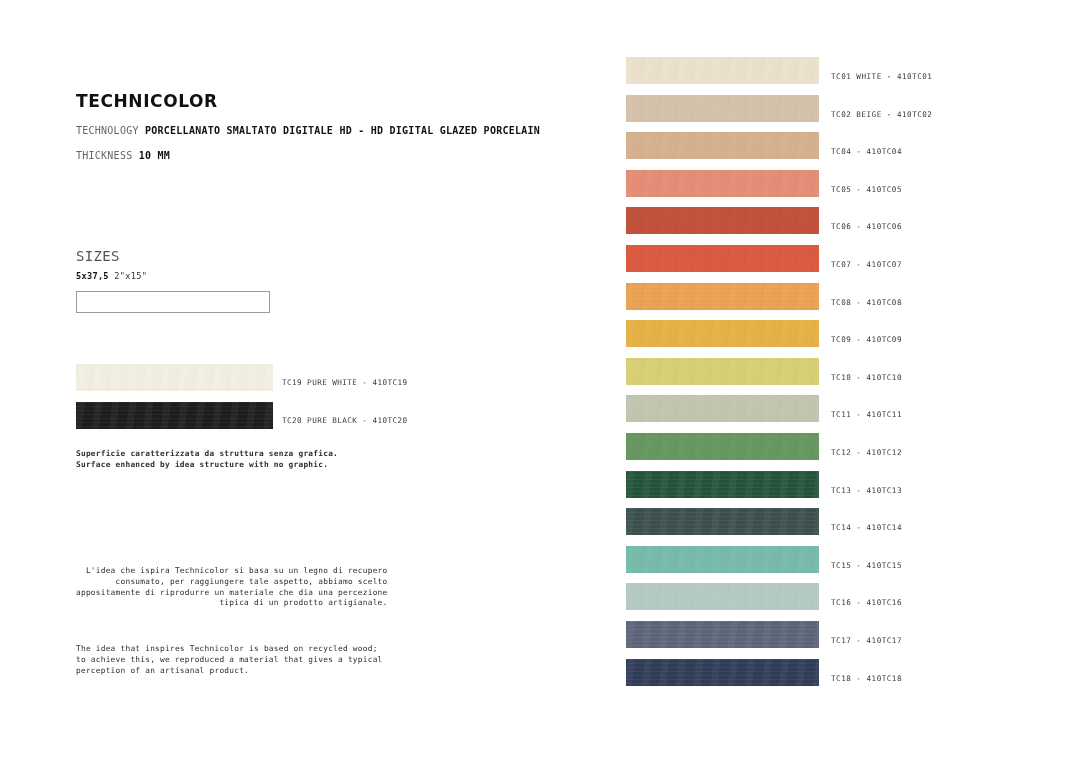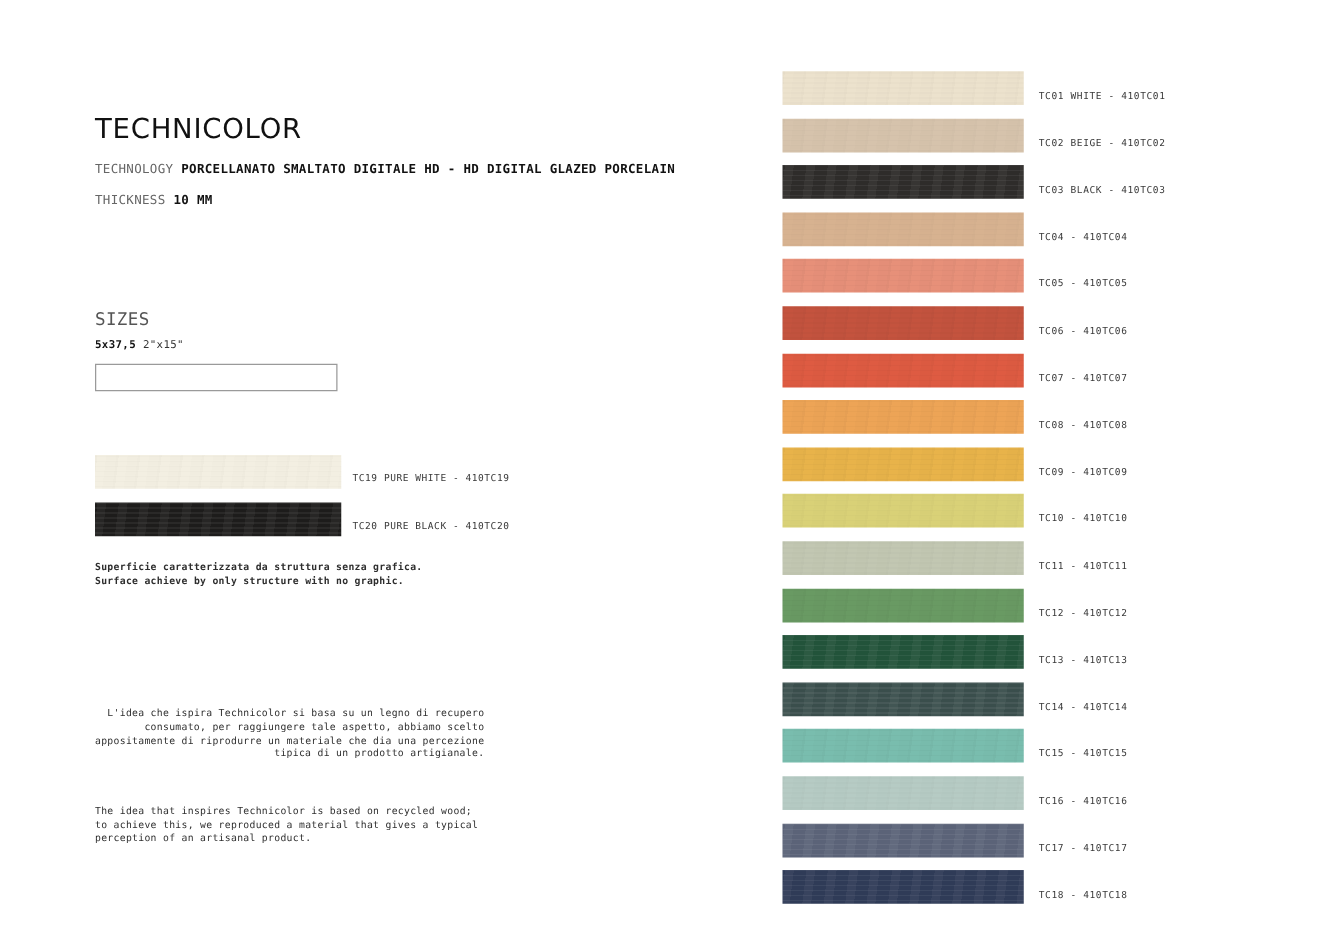--- a/index.html
+++ b/index.html
@@ -19,22 +19,22 @@
   
   .left-col {
     position: absolute;
     left: 76px;
     top: 92px;
     width: 500px;
   }
 
   .page-title {
     font-family: "DejaVu Sans", "Liberation Sans", sans-serif;
-    font-size: 22px;
-    font-weight: normal;
+    font-size: 17px;
+    font-weight: bold;
     letter-spacing: 0.6px;
     color: #111;
     margin: 0 0 14px 0;
     line-height: 1.1;
   }
 
   .spec-line {
     font-size: 10px;
     letter-spacing: 0.25px;
     line-height: 1.1;
@@ -211,21 +211,21 @@
       <div class="lsw-label">TC19 PURE WHITE - 410TC19</div>
     </div>
     <div class="lsw-row">
       <div class="lsw-chip" style="background: rgb(29, 28, 27);">
         <div class="chip-grain dark"></div>
       </div>
       <div class="lsw-label">TC20 PURE BLACK - 410TC20</div>
     </div>
   </div>
 
-<div class="para" id="para-structure"><div>Superficie caratterizzata da struttura senza grafica.</div><div>Surface achieve by only structure with no graphic.</div></div>
+<div class="para" id="para-structure"><div>Superficie caratterizzata da struttura senza grafica.</div><div>Surface enhanced by idea structure with no graphic.</div></div>
 <div class="para" id="para-idea-it">L'idea che ispira Technicolor si basa su un legno di recupero
 consumato, per raggiungere tale aspetto, abbiamo scelto
 appositamente di riprodurre un materiale che dia una percezione
 tipica di un prodotto artigianale.</div>
 <div class="para" id="para-idea-en">The idea that inspires Technicolor is based on recycled wood;
 to achieve this, we reproduced a material that gives a typical
 perception of an artisanal product.</div>
 
 <div class="right-col">
     <div class="rsw-row">
@@ -234,26 +234,20 @@
       </div>
       <div class="rsw-label">TC01 WHITE - 410TC01</div>
     </div>
     <div class="rsw-row">
       <div class="rsw-chip" style="background: rgb(214, 195, 172);">
         <div class="chip-grain light"></div>
       </div>
       <div class="rsw-label">TC02 BEIGE - 410TC02</div>
     </div>
     <div class="rsw-row">
-      <div class="rsw-chip" style="background: rgb(46, 44, 42);">
-        <div class="chip-grain dark"></div>
-      </div>
-      <div class="rsw-label">TC03 BLACK - 410TC03</div>
-    </div>
-    <div class="rsw-row">
       <div class="rsw-chip" style="background: rgb(215, 178, 144);">
         <div class="chip-grain light"></div>
       </div>
       <div class="rsw-label">TC04 - 410TC04</div>
     </div>
     <div class="rsw-row">
       <div class="rsw-chip" style="background: rgb(231, 144, 121);">
         <div class="chip-grain "></div>
       </div>
       <div class="rsw-label">TC05 - 410TC05</div>

